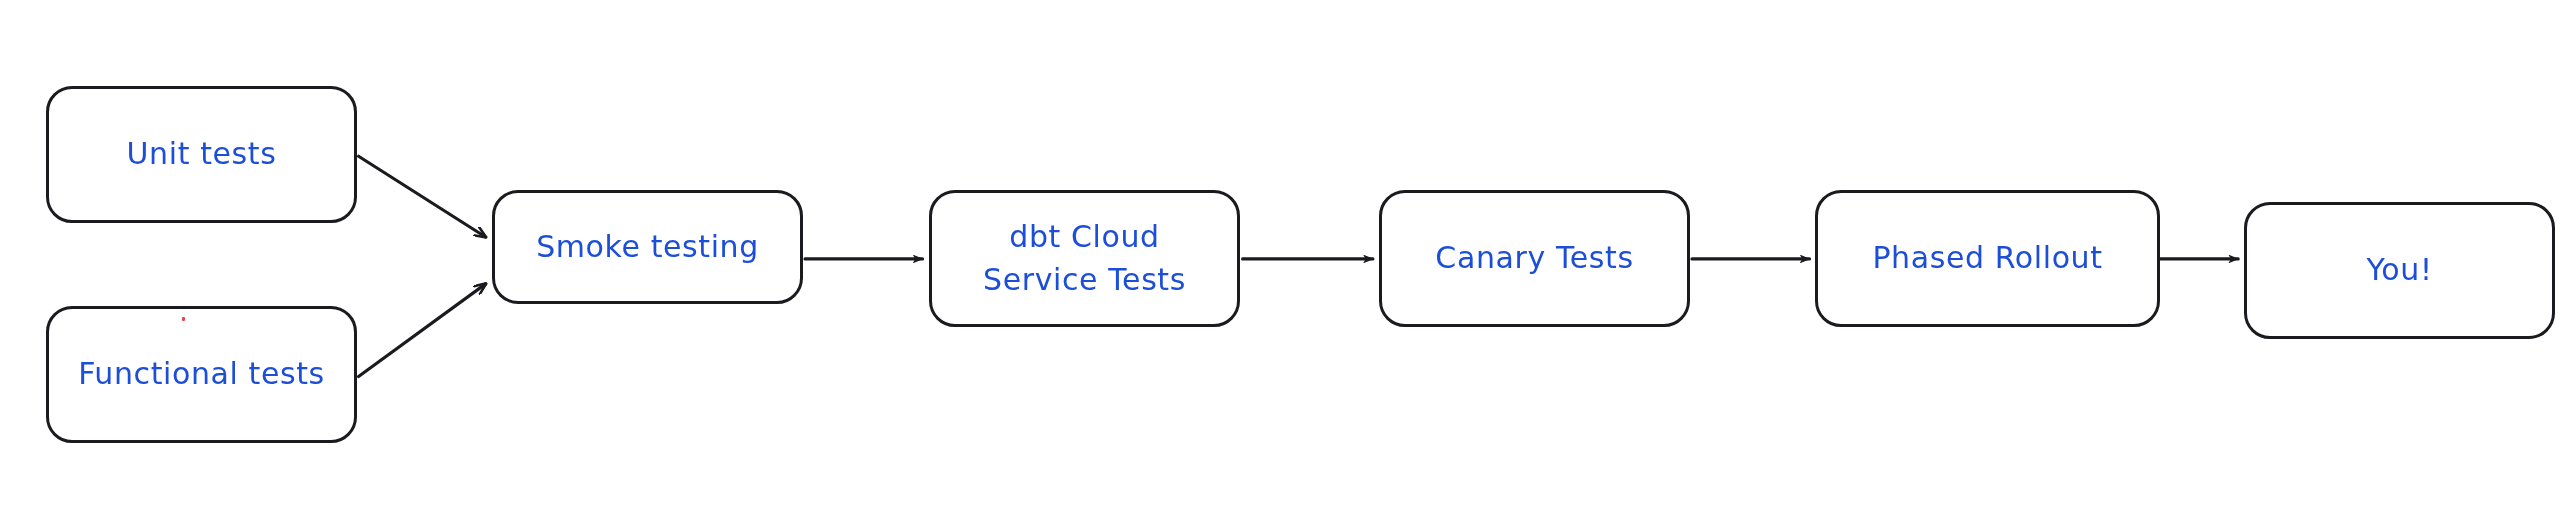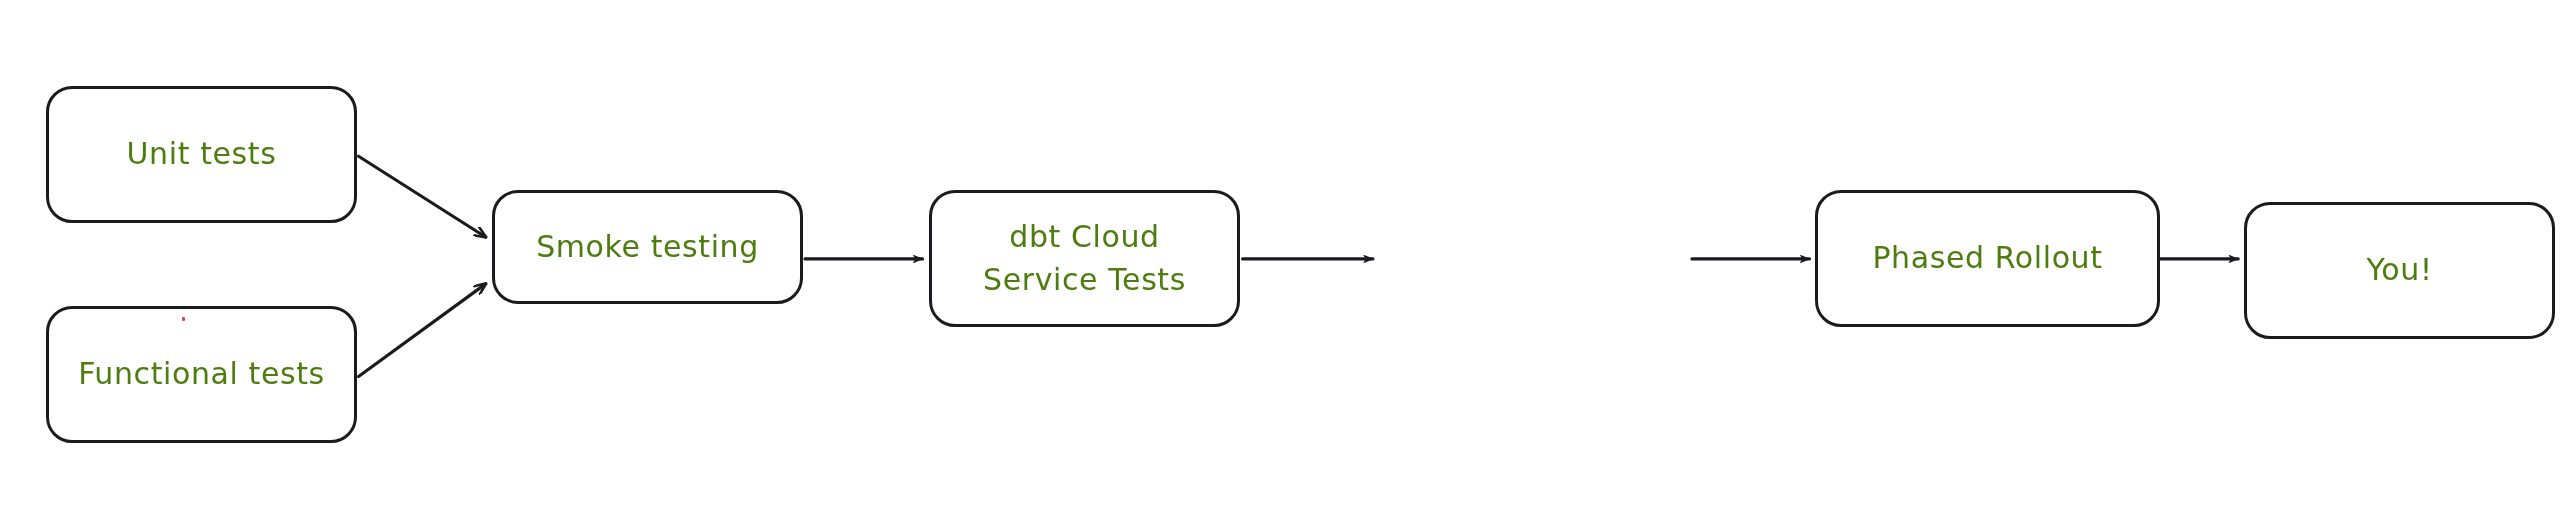--- a/index.html
+++ b/index.html
@@ -29,21 +29,21 @@
     box-sizing: border-box;
     background: #ffffff;
     border: 3px solid #1b1b1f;
     border-radius: 26px;
     display: flex;
     align-items: center;
     justify-content: center;
     text-align: center;
   }
   .node-label {
-    color: #4d7c0f;
+    color: #1d4ed8;
     font-family: "DejaVu Sans", sans-serif;
     font-size: 30px;
     font-weight: 400;
     letter-spacing: 0.6px;
     line-height: 1.42;
     white-space: pre-line;
     padding: 0 12px;
   }
   
   #node-unit-tests       { left: 46px;   top: 86px;  width: 311px; height: 137px; }
@@ -100,20 +100,23 @@
 
   <div class="node" id="node-smoke-testing">
     <span class="node-label">Smoke testing</span>
   </div>
 
   <div class="node" id="node-dbt-cloud">
     <span class="node-label">dbt Cloud
 Service Tests</span>
   </div>
 
+  <div class="node" id="node-canary-tests">
+    <span class="node-label">Canary Tests</span>
+  </div>
 
   <div class="node" id="node-phased-rollout">
     <span class="node-label">Phased Rollout</span>
   </div>
 
   <div class="node" id="node-you">
     <span class="node-label">You!</span>
   </div>
 
 </div>

